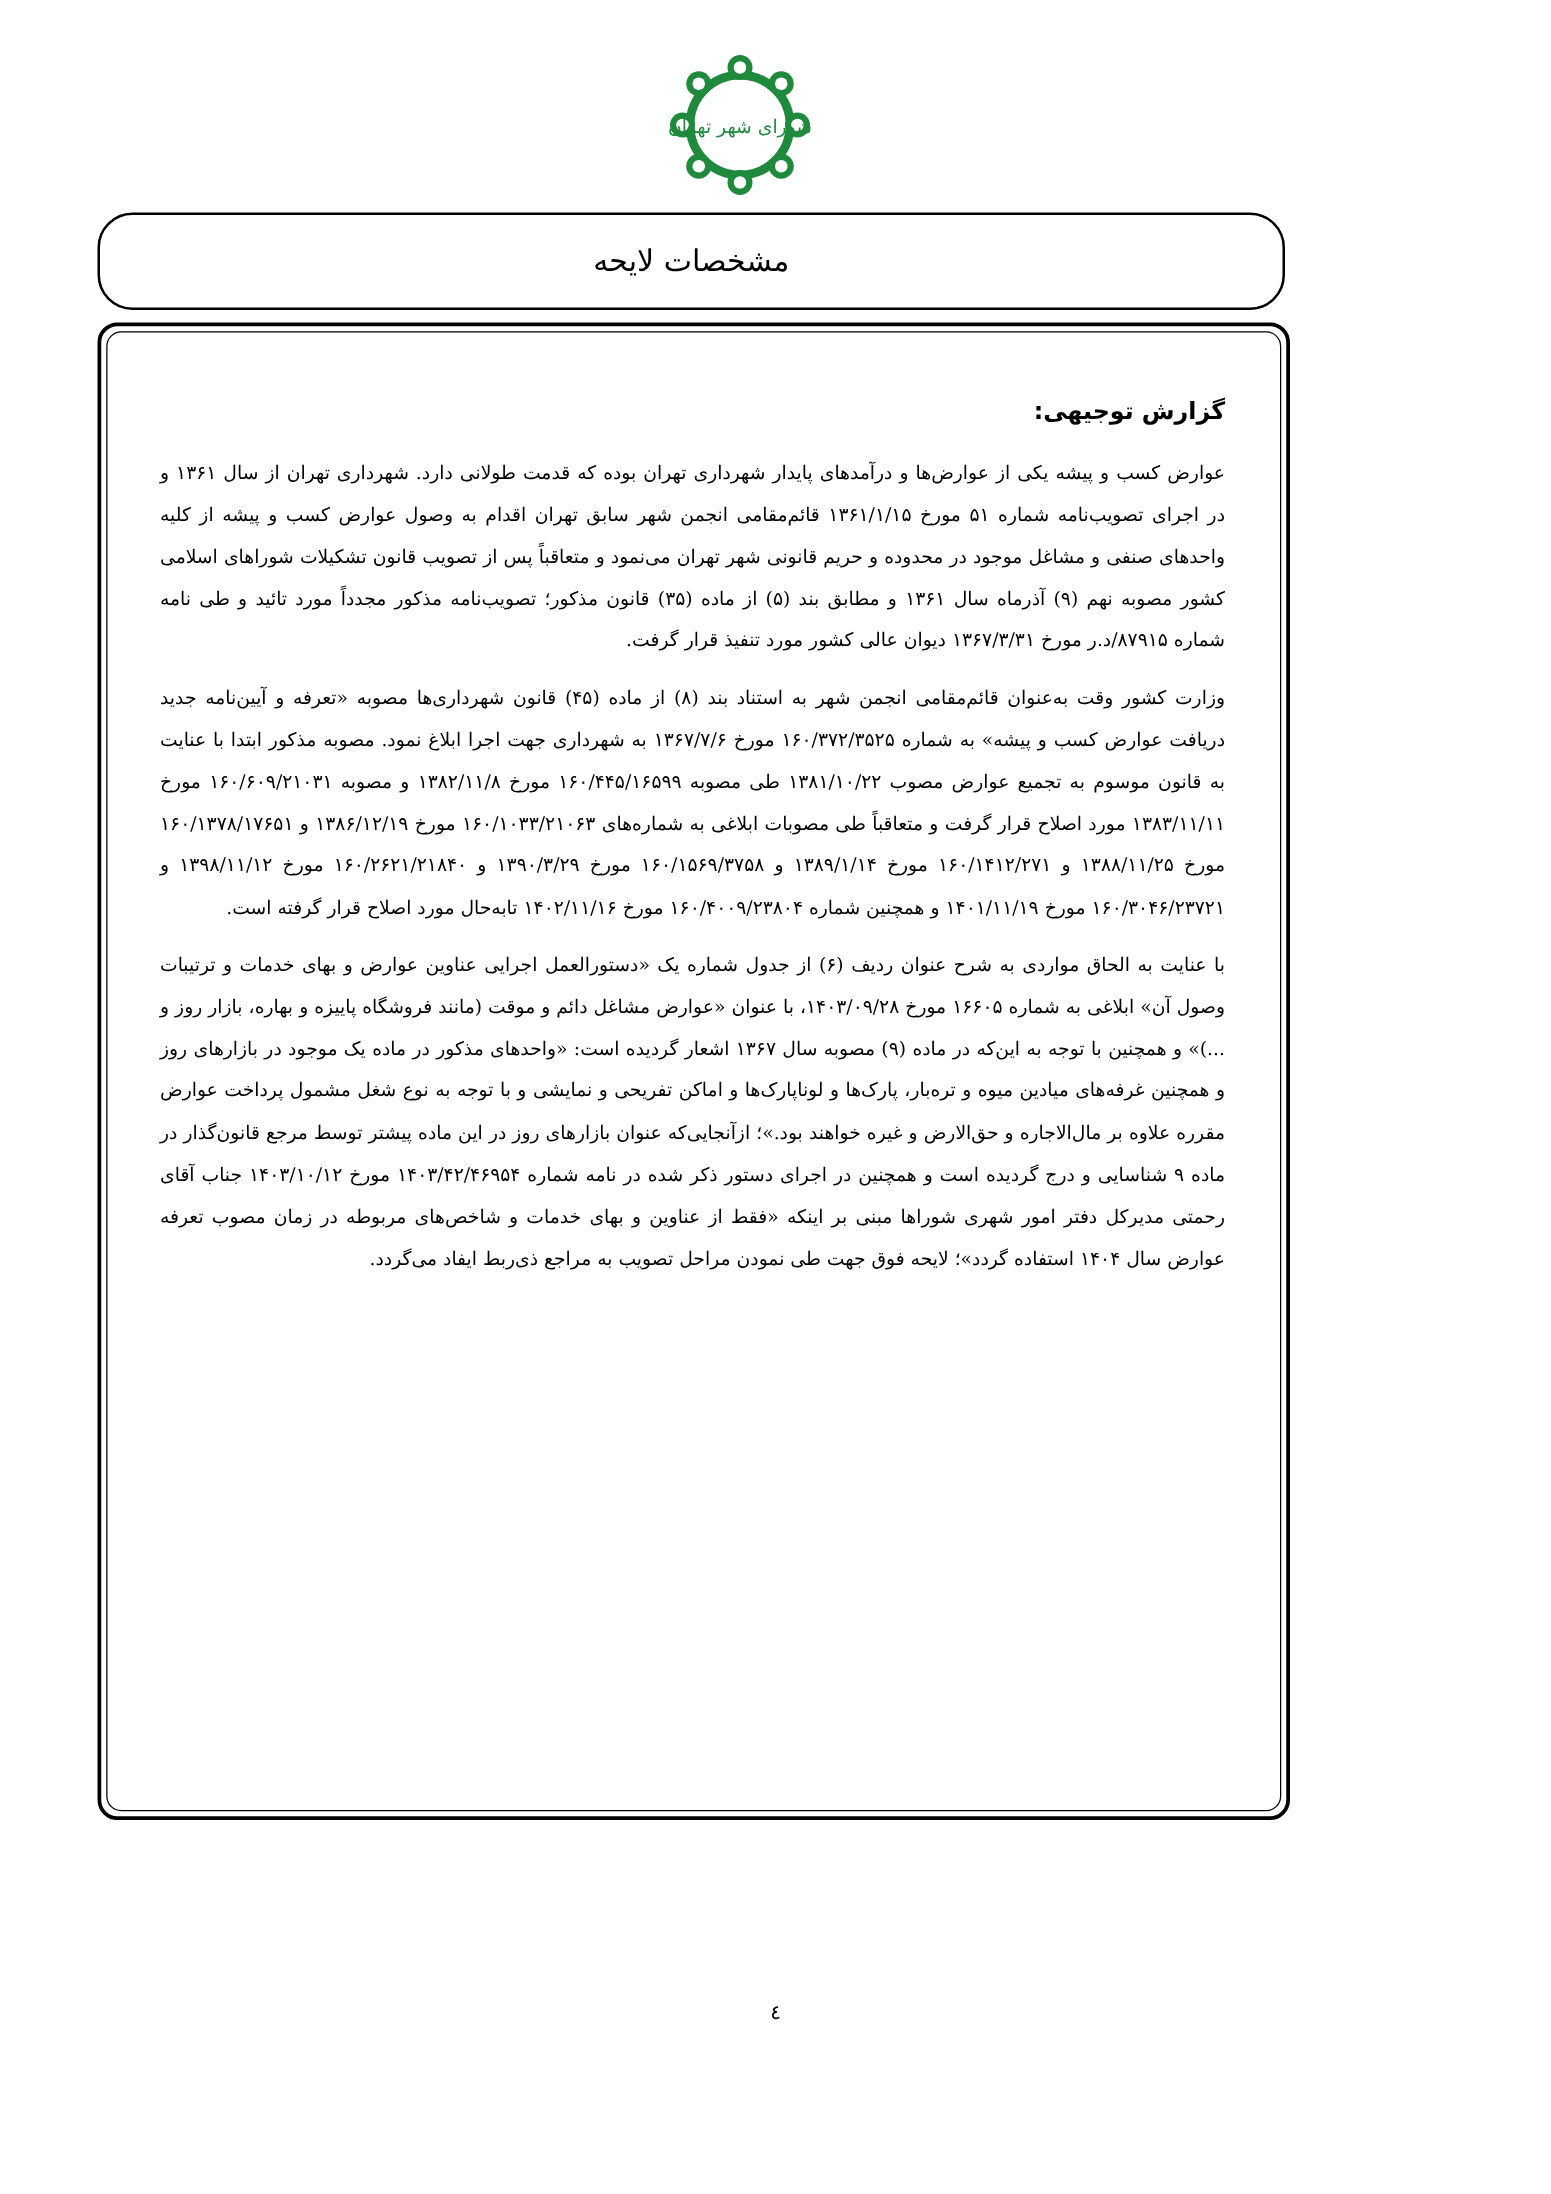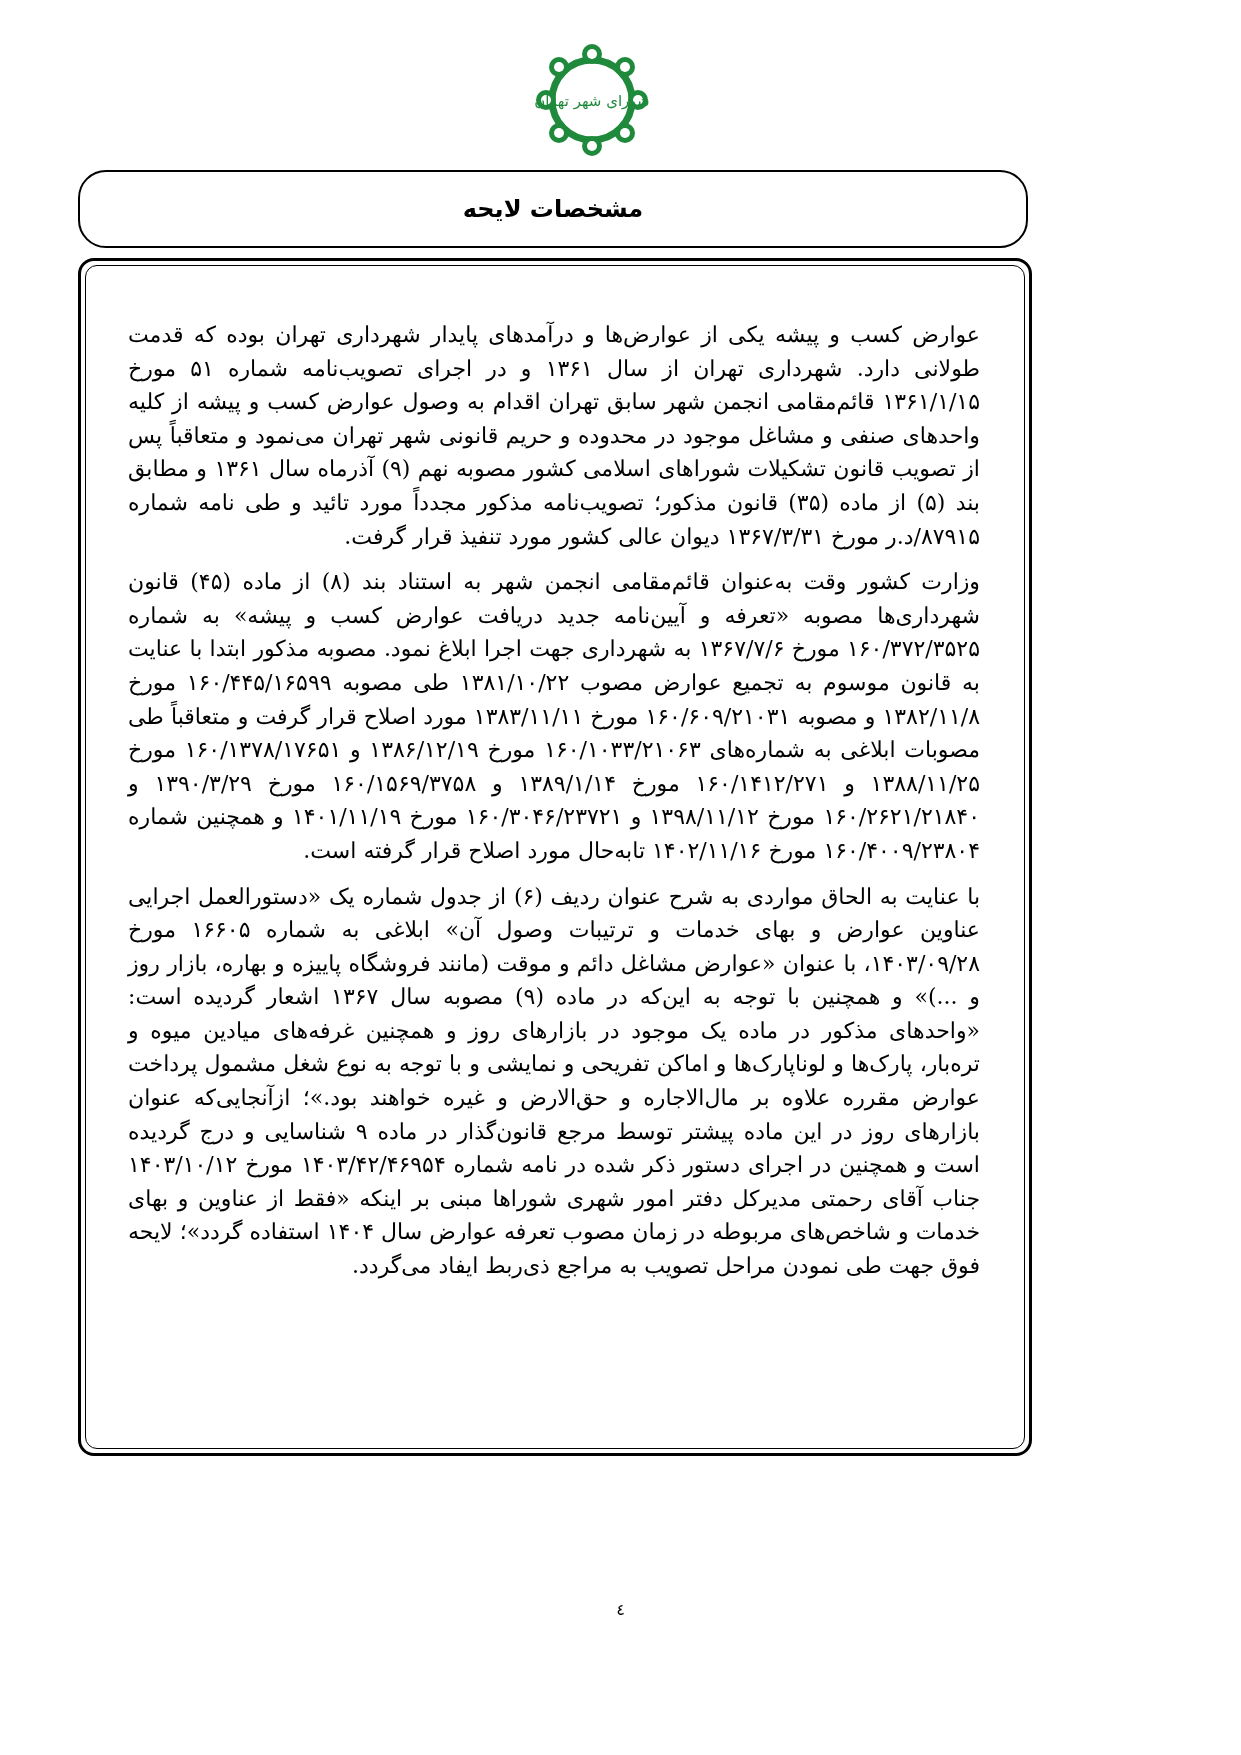--- a/index.html
+++ b/index.html
@@ -2,30 +2,30 @@
 <html><head>
 <meta charset="utf-8">
 <style>
   html, body { margin:0; padding:0; background:#ffffff; }
   body { width:1241px; height:1755px; position:relative; overflow:hidden;
          font-family:"DejaVu Sans","Liberation Sans",sans-serif; color:#000; }
   .logo { position:absolute; left:532px; top:40px; width:120px; height:120px; }
   .title-box { position:absolute; left:78px; top:170px; width:950px; height:78px;
                border:2px solid #000; border-radius:28px; box-sizing:border-box;
                display:flex; align-items:center; justify-content:center; }
-  .title-box h1 { margin:0; font-size:24px; font-weight:bold; direction:rtl; }
+  .title-box h1 { margin:0; font-size:24px; font-weight:normal; direction:rtl; }
   .frame-outer { position:absolute; left:78px; top:258px; width:954px; height:1198px;
                  border:3px solid #000; border-radius:16px; box-sizing:border-box; }
   .frame-inner { position:absolute; left:4px; top:4px; right:4px; bottom:4px;
                  border:1.5px solid #000; border-radius:12px; }
   .content { position:absolute; left:128px; top:318px; width:852px; direction:rtl;
              text-align:justify; font-family:"DejaVu Serif","Liberation Serif",serif; }
   .content h2 { margin:0 0 22px 0; font-size:19px; font-weight:bold;
                 font-family:"DejaVu Sans","Liberation Sans",sans-serif; }
-  .content p { margin:0 0 12px 0; font-size:22px; line-height:33.6px;
+  .content p { margin:0 0 12px 0; font-size:15px; line-height:33.6px;
                text-align-last:right; }
   .page-num { position:absolute; top:1600px; left:0; width:100%; text-align:center;
               font-size:16px; }
 </style>
 </head>
 <body>
 
 <div class="logo">
   <svg viewBox="0 0 120 120" width="120" height="120">
     <g fill="none" stroke="#1f8a3c" stroke-width="7">
@@ -57,18 +57,19 @@
 
 <div class="title-box">
   <h1>مشخصات لایحه</h1>
 </div>
 
 <div class="frame-outer">
   <div class="frame-inner"></div>
 </div>
 
 <div class="content">
+  <h2>گزارش توجیهی:</h2>
   <p>عوارض کسب و پیشه یکی از عوارض‌ها و درآمدهای پایدار شهرداری تهران بوده که قدمت طولانی دارد. شهرداری تهران از سال ۱۳۶۱ و در اجرای تصویب‌نامه شماره ۵۱ مورخ ۱۳۶۱/۱/۱۵ قائم‌مقامی انجمن شهر سابق تهران اقدام به وصول عوارض کسب و پیشه از کلیه واحدهای صنفی و مشاغل موجود در محدوده و حریم قانونی شهر تهران می‌نمود و متعاقباً پس از تصویب قانون تشکیلات شوراهای اسلامی کشور مصوبه نهم (۹) آذرماه سال ۱۳۶۱ و مطابق بند (۵) از ماده (۳۵) قانون مذکور؛ تصویب‌نامه مذکور مجدداً مورد تائید و طی نامه شماره ۸۷۹۱۵/د.ر مورخ ۱۳۶۷/۳/۳۱ دیوان عالی کشور مورد تنفیذ قرار گرفت.</p>
   <p>وزارت کشور وقت به‌عنوان قائم‌مقامی انجمن شهر به استناد بند (۸) از ماده (۴۵) قانون شهرداری‌ها مصوبه «تعرفه و آیین‌نامه جدید دریافت عوارض کسب و پیشه» به شماره ۱۶۰/۳۷۲/۳۵۲۵ مورخ ۱۳۶۷/۷/۶ به شهرداری جهت اجرا ابلاغ نمود. مصوبه مذکور ابتدا با عنایت به قانون موسوم به تجمیع عوارض مصوب ۱۳۸۱/۱۰/۲۲ طی مصوبه ۱۶۰/۴۴۵/۱۶۵۹۹ مورخ ۱۳۸۲/۱۱/۸ و مصوبه ۱۶۰/۶۰۹/۲۱۰۳۱ مورخ ۱۳۸۳/۱۱/۱۱ مورد اصلاح قرار گرفت و متعاقباً طی مصوبات ابلاغی به شماره‌های ۱۶۰/۱۰۳۳/۲۱۰۶۳ مورخ ۱۳۸۶/۱۲/۱۹ و ۱۶۰/۱۳۷۸/۱۷۶۵۱ مورخ ۱۳۸۸/۱۱/۲۵ و ۱۶۰/۱۴۱۲/۲۷۱ مورخ ۱۳۸۹/۱/۱۴ و ۱۶۰/۱۵۶۹/۳۷۵۸ مورخ ۱۳۹۰/۳/۲۹ و ۱۶۰/۲۶۲۱/۲۱۸۴۰ مورخ ۱۳۹۸/۱۱/۱۲ و ۱۶۰/۳۰۴۶/۲۳۷۲۱ مورخ ۱۴۰۱/۱۱/۱۹ و همچنین شماره ۱۶۰/۴۰۰۹/۲۳۸۰۴ مورخ ۱۴۰۲/۱۱/۱۶ تابه‌حال مورد اصلاح قرار گرفته است.</p>
   <p>با عنایت به الحاق مواردی به شرح عنوان ردیف (۶) از جدول شماره یک «دستورالعمل اجرایی عناوین عوارض و بهای خدمات و ترتیبات وصول آن» ابلاغی به شماره ۱۶۶۰۵ مورخ ۱۴۰۳/۰۹/۲۸، با عنوان «عوارض مشاغل دائم و موقت (مانند فروشگاه پاییزه و بهاره، بازار روز و ...)» و همچنین با توجه به این‌که در ماده (۹) مصوبه سال ۱۳۶۷ اشعار گردیده است: «واحدهای مذکور در ماده یک موجود در بازارهای روز و همچنین غرفه‌های میادین میوه و تره‌بار، پارک‌ها و لوناپارک‌ها و اماکن تفریحی و نمایشی و با توجه به نوع شغل مشمول پرداخت عوارض مقرره علاوه بر مال‌الاجاره و حق‌الارض و غیره خواهند بود.»؛ ازآنجایی‌که عنوان بازارهای روز در این ماده پیشتر توسط مرجع قانون‌گذار در ماده ۹ شناسایی و درج گردیده است و همچنین در اجرای دستور ذکر شده در نامه شماره ۱۴۰۳/۴۲/۴۶۹۵۴ مورخ ۱۴۰۳/۱۰/۱۲ جناب آقای رحمتی مدیرکل دفتر امور شهری شوراها مبنی بر اینکه «فقط از عناوین و بهای خدمات و شاخص‌های مربوطه در زمان مصوب تعرفه عوارض سال ۱۴۰۴ استفاده گردد»؛ لایحه فوق جهت طی نمودن مراحل تصویب به مراجع ذی‌ربط ایفاد می‌گردد.</p>
 </div>
 
 <div class="page-num">٤</div>
 
 </body></html>

